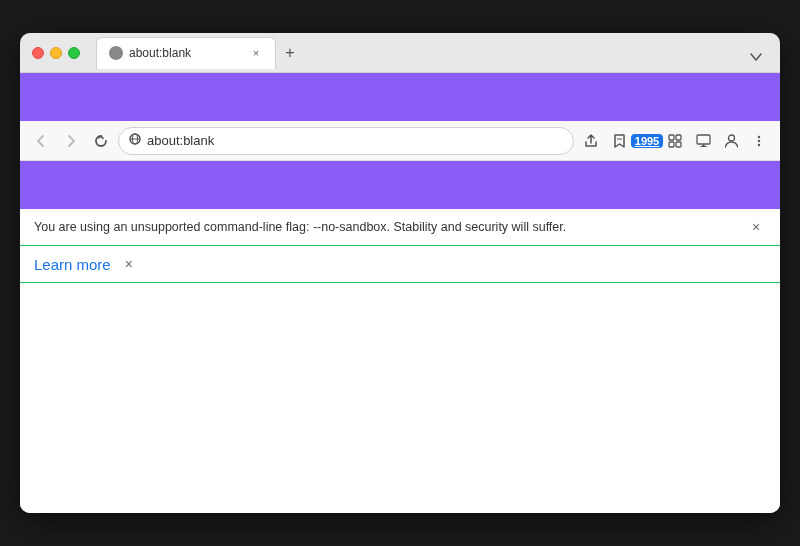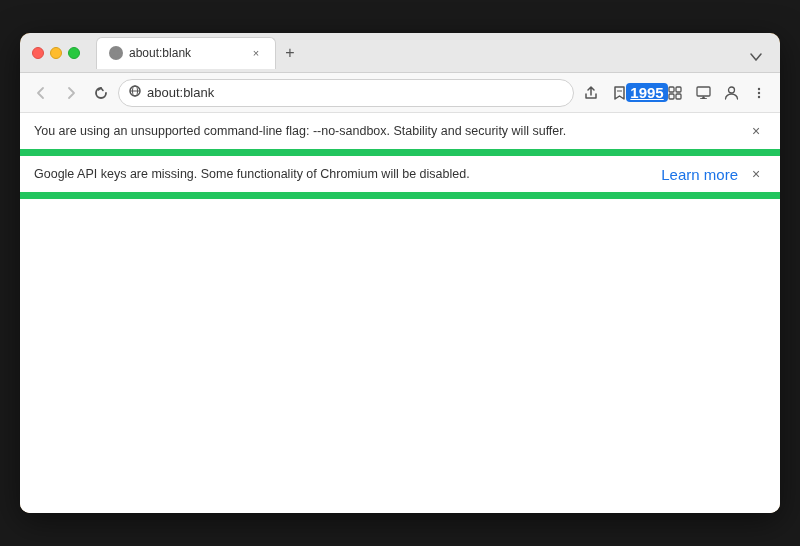--- a/index.html
+++ b/index.html
@@ -10,26 +10,27 @@
       justify-content: center;
       align-items: center;
       width: 800px;
       height: 546px;
       font-family: -apple-system, BlinkMacSystemFont, 'Segoe UI', Arial, sans-serif;
     }
 
     .browser-window {
       width: 760px;
       height: 480px;
-      background: #a16207;
+      background: #8b5cf6;
       border-radius: 10px;
       box-shadow: 0 8px 32px rgba(0,0,0,0.5);
       overflow: hidden;
       display: flex;
       flex-direction: column;
+      gap: 48px;
     }
 
     
     .title-bar {
       background: #e8e8e8;
       height: 40px;
       display: flex;
       align-items: center;
       padding: 0 12px;
       gap: 8px;
@@ -193,42 +194,42 @@
       color: #555;
       cursor: pointer;
       border-radius: 50%;
       font-size: 14px;
     }
 
     .badge-icon {
       background: #1a73e8;
       color: white;
       border-radius: 4px;
-      font-size: 15px;
+      font-size: 11px;
       padding: 1px 4px;
       font-weight: bold;
       text-decoration: underline;
     }
 
     
     .content-area {
       flex: 1;
       background: #fff;
       display: flex;
       flex-direction: column;
     }
 
     
     .info-bar {
       display: flex;
       align-items: center;
       padding: 8px 14px;
       font-size: 12.5px;
       color: #333;
-      border-bottom: 7px solid #22c55e;
+      border-bottom: 1px solid #22c55e;
       background: #fff;
       gap: 8px;
     }
 
     .info-bar-text {
       flex: 1;
     }
 
     .info-bar-link {
       color: #1a73e8;
@@ -368,21 +369,20 @@
   </div>
 
   <div class="content-area">
 
     <div class="info-bar">
       <span class="info-bar-text">You are using an unsupported command-line flag: --no-sandbox. Stability and security will suffer.</span>
       <div class="info-bar-close">×</div>
     </div>
 
     <div class="info-bar">
-      <span class="info-bar-text">Google API keys are missing. Some functionality of Chromium will be disabled.</span>
       <a class="info-bar-link">Learn more</a>
       <div class="info-bar-close">×</div>
     </div>
 
     <div class="page-content"></div>
 
   </div>
 </div>
 
 </body></html>

